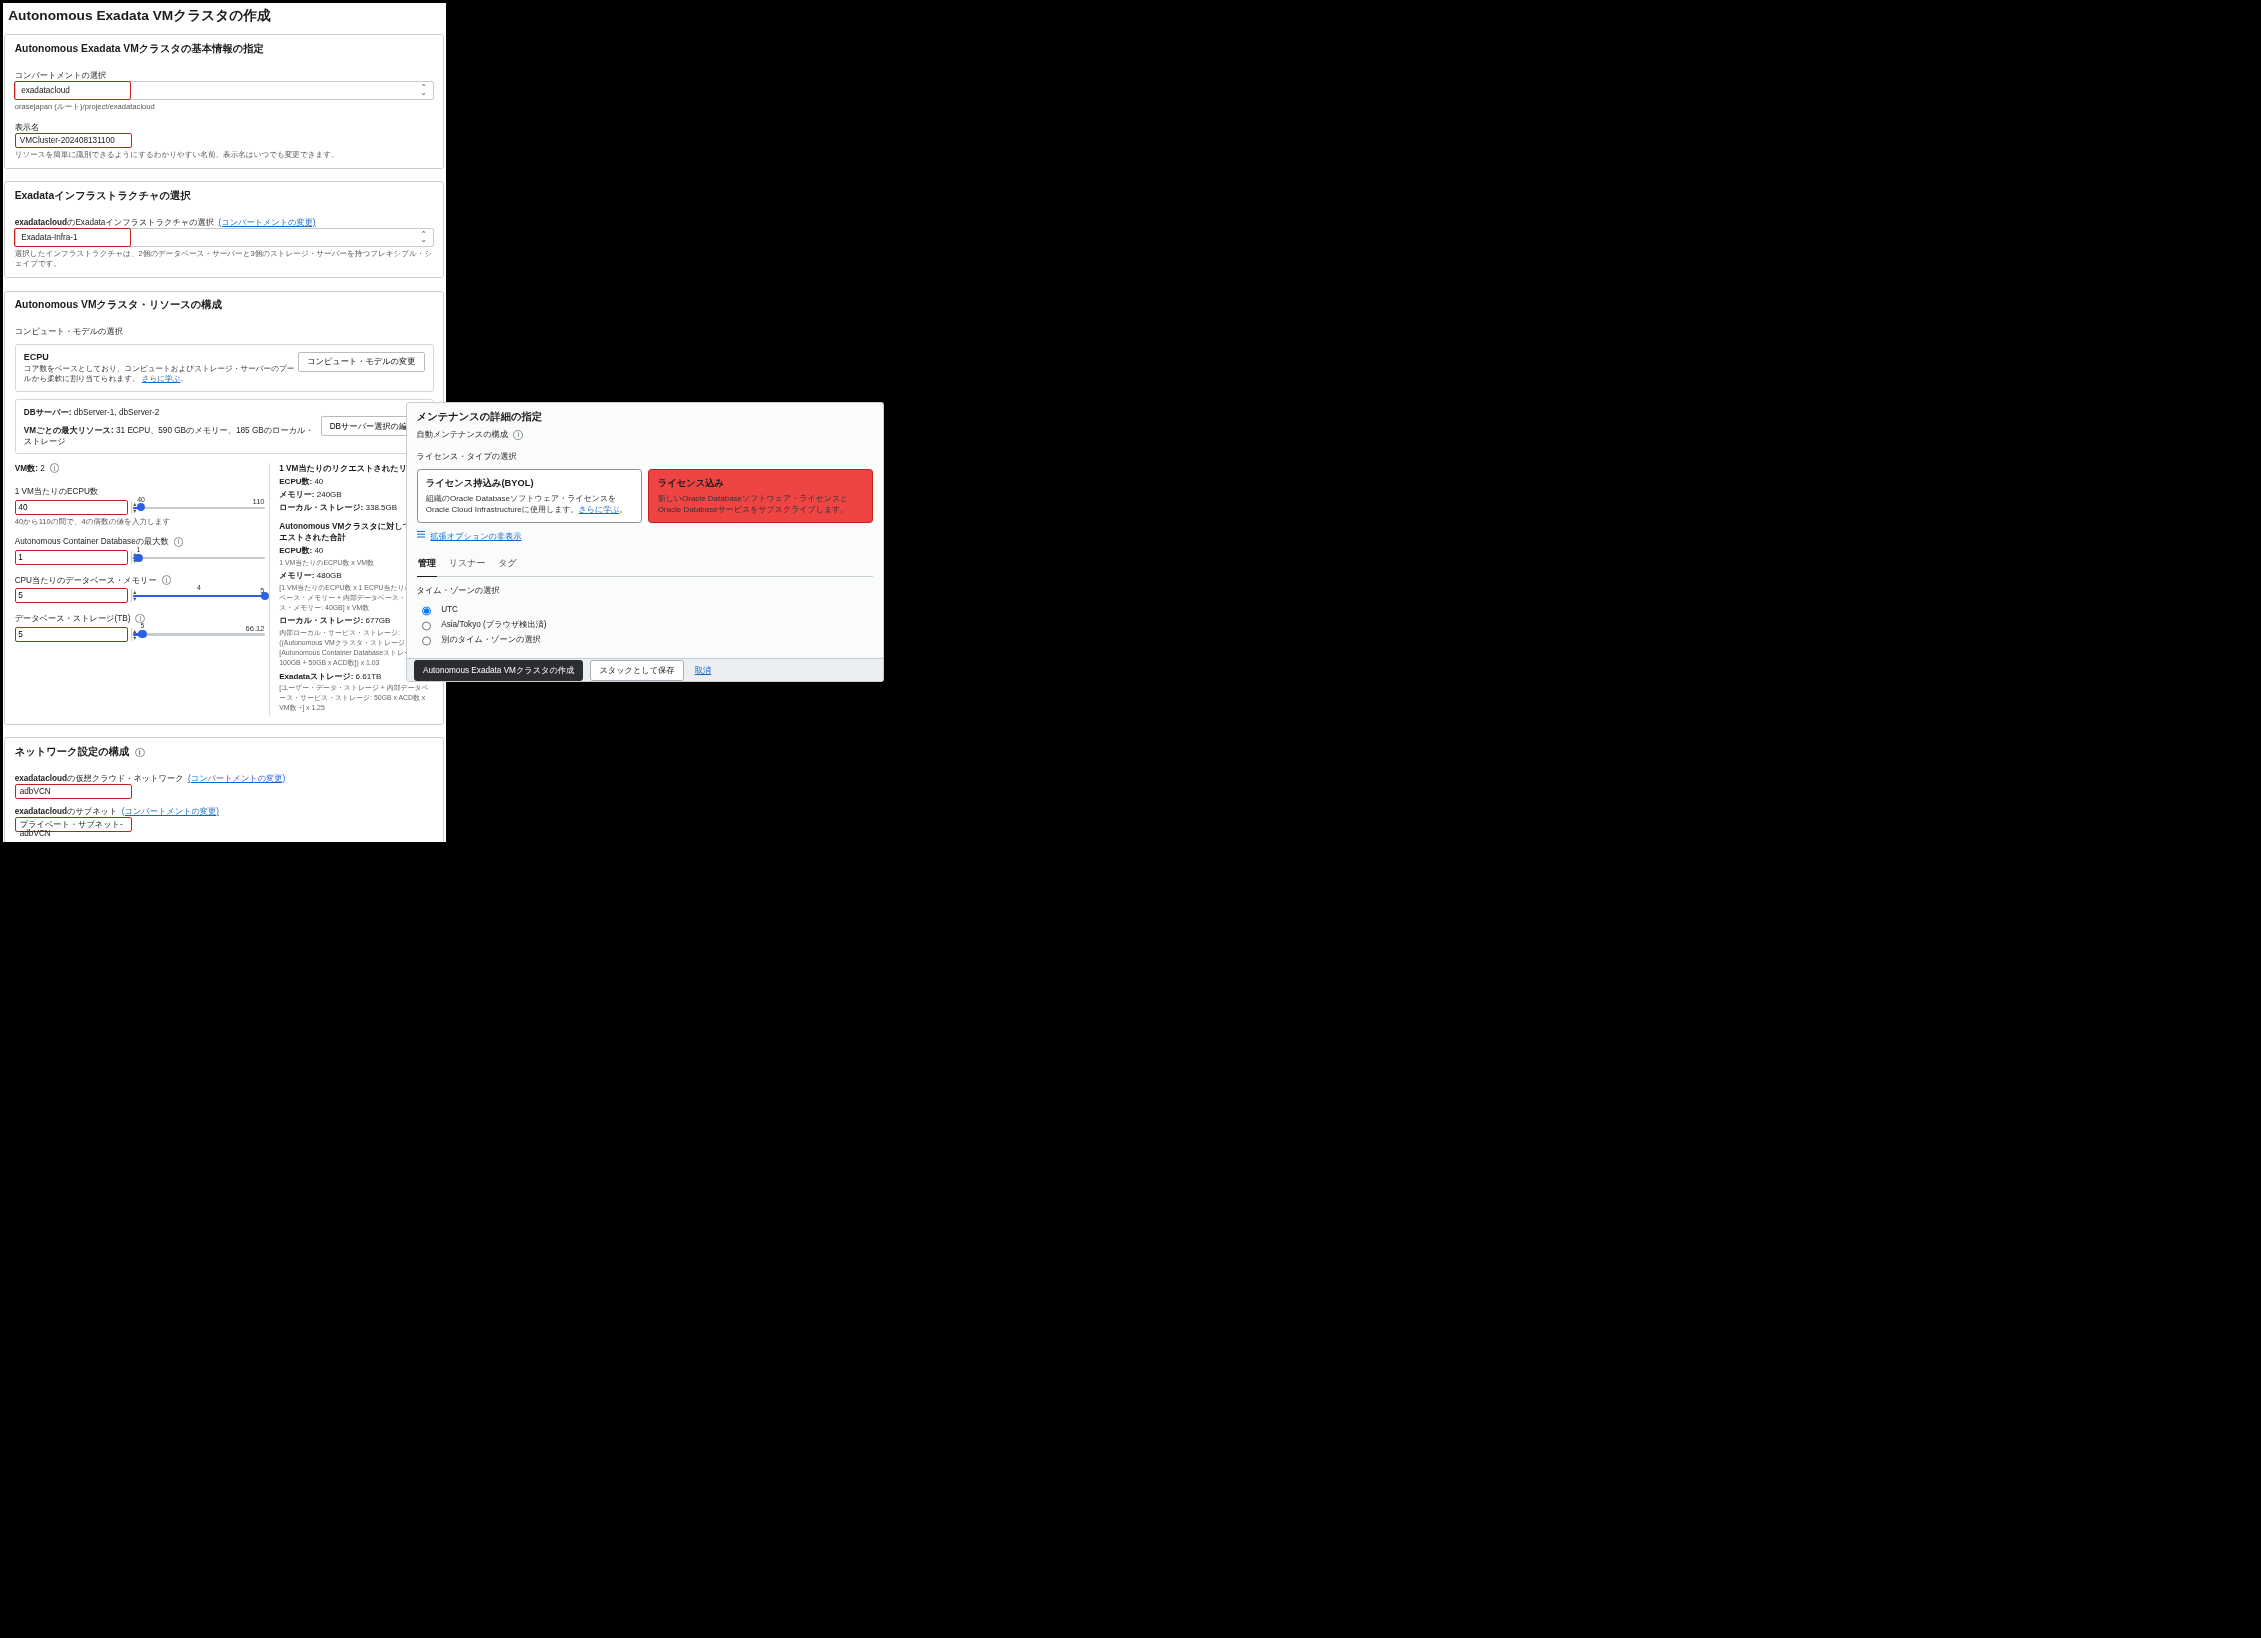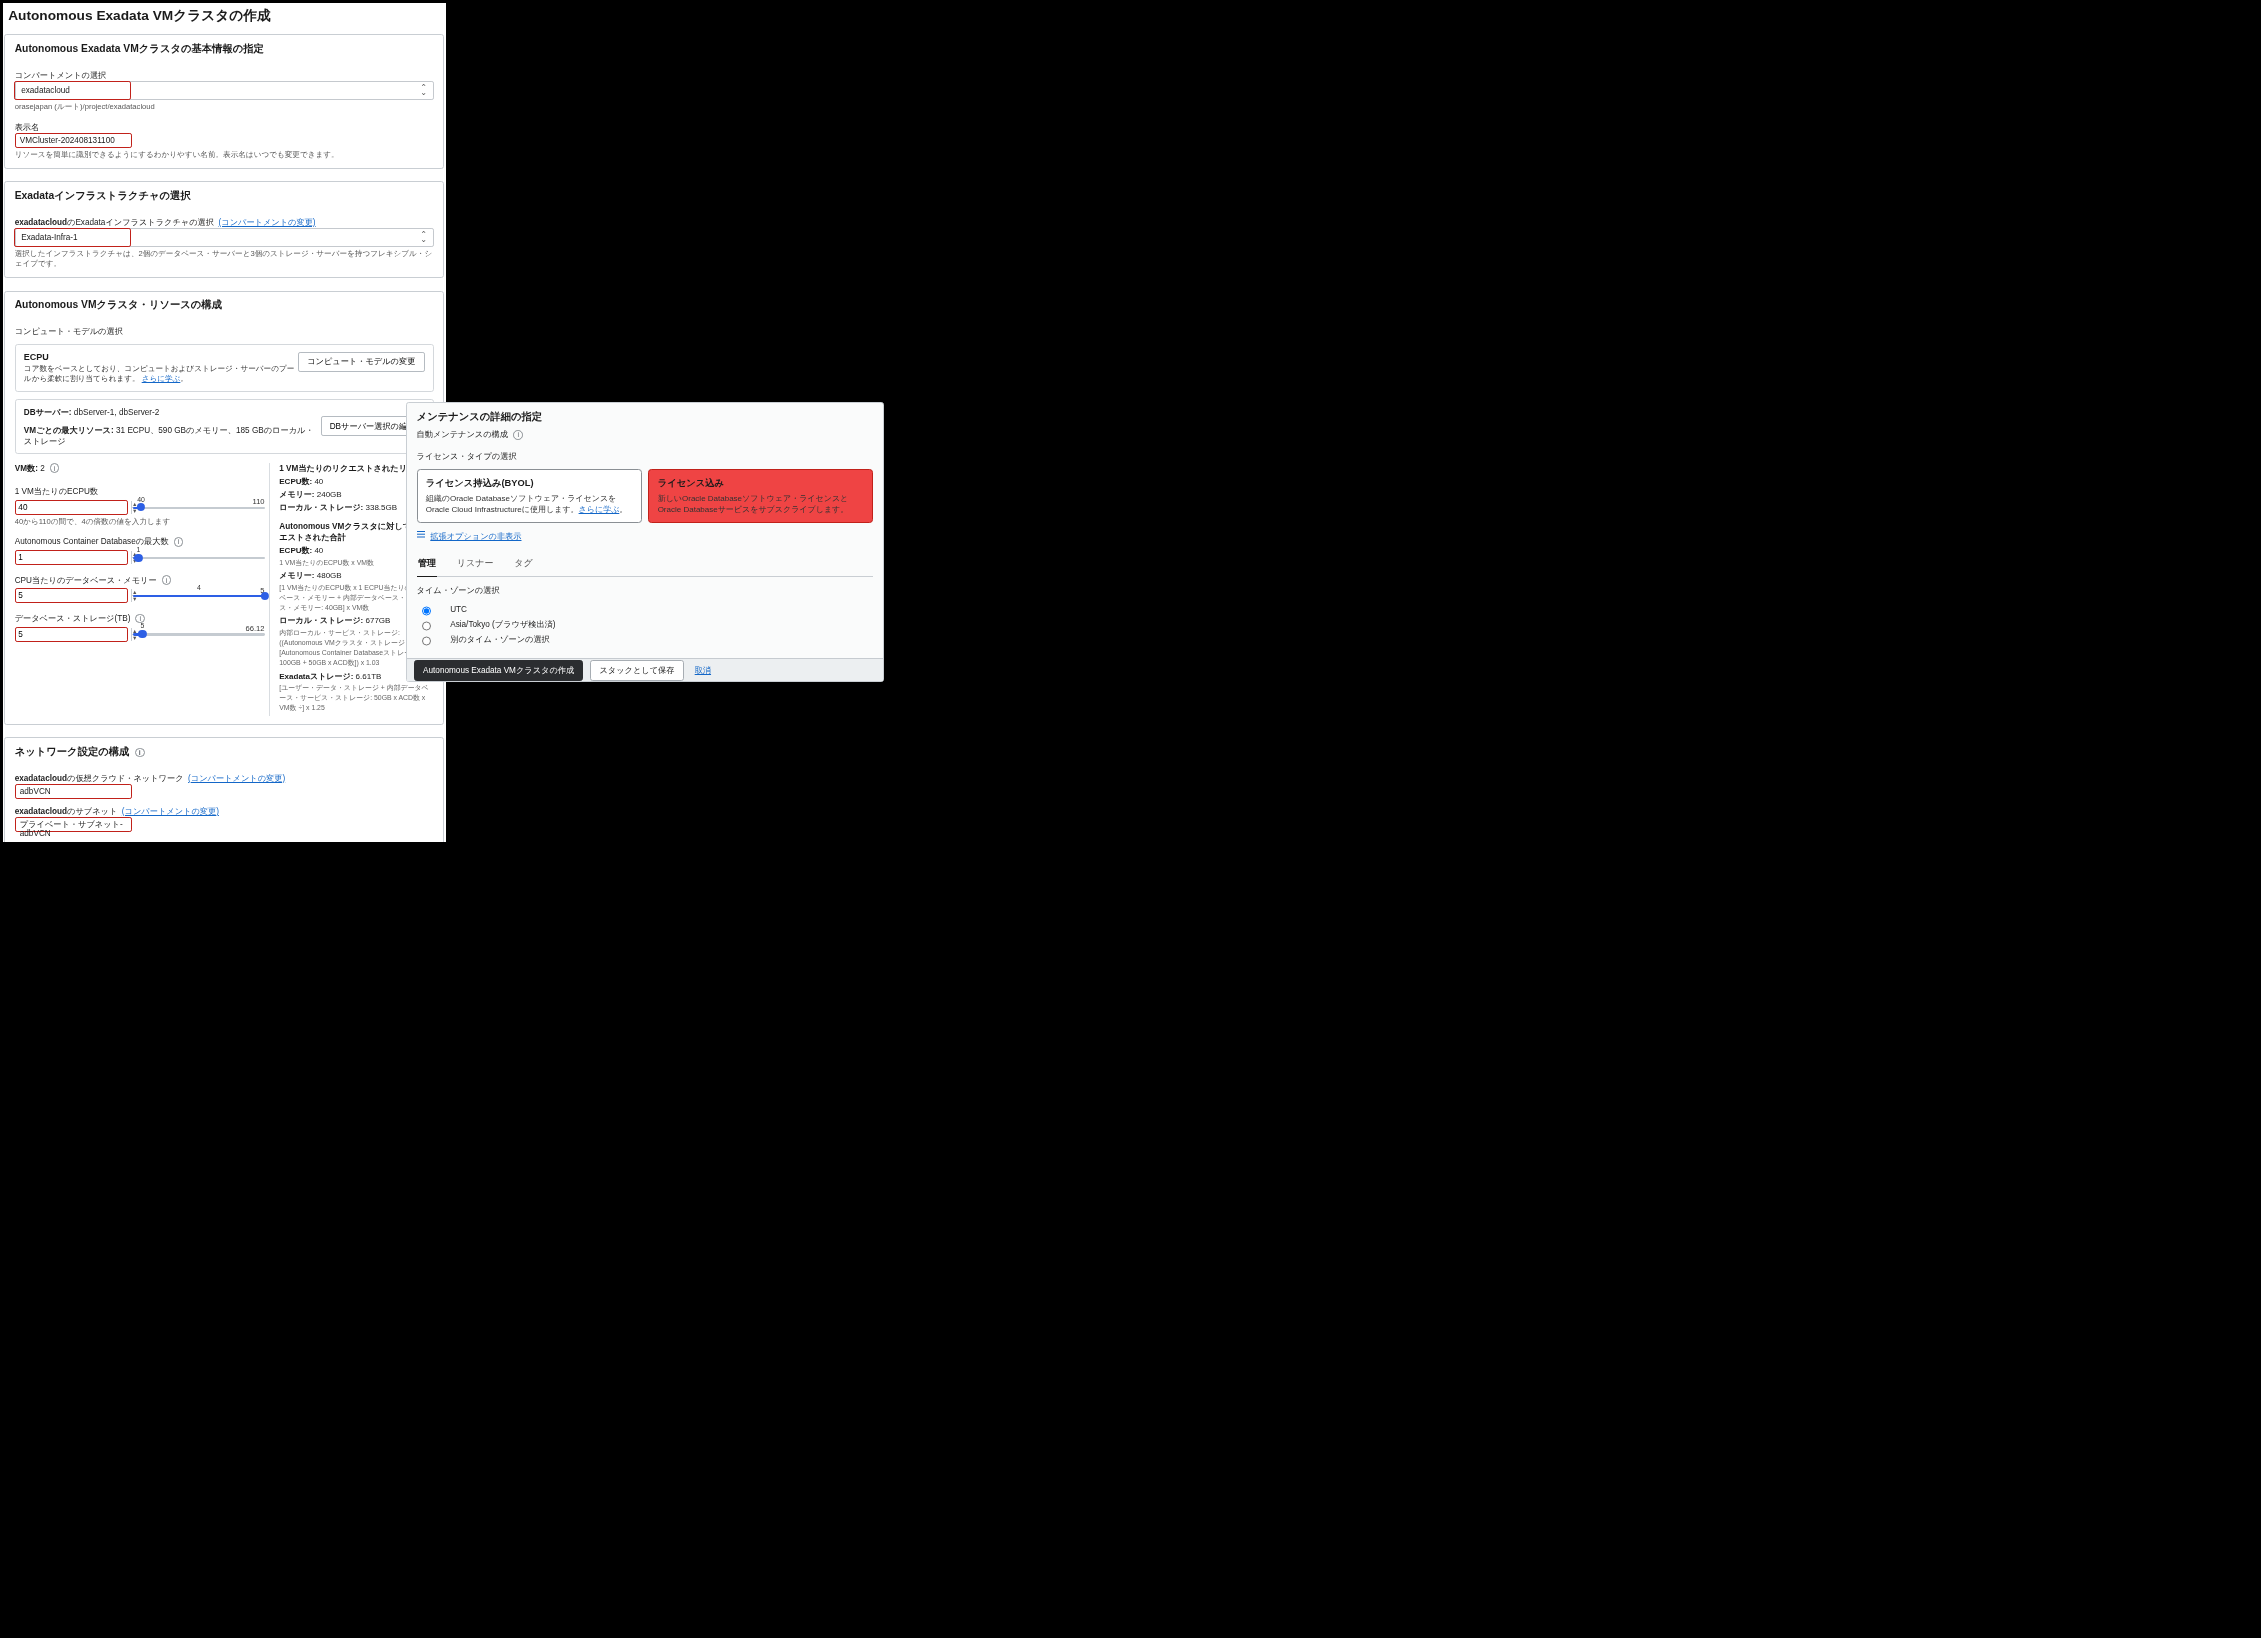--- a/index.html
+++ b/index.html
@@ -65,26 +65,26 @@
   .license-row{display:flex;gap:6.9px;margin-top:6.9px;}
   .lic-card{flex:1;border:0.7px solid #8a8f94;border-radius:3.4px;padding:6.9px 8.2px;background:#fff;}
   .lic-card.sel{border:1.4px solid #c1211a;background:#ef4444;}
   .lic-title{font-size:9.3px;font-weight:600;}
   .lic-desc{font-size:8px;color:#333;margin-top:2.7px;}
 
   .adv-link{display:inline-flex;align-items:flex-start;gap:4.1px;color:#1367c8;font-size:8.2px;margin-top:8.2px;cursor:pointer;}
   .adv-ico{width:9.6px;height:8.2px;display:inline-block;}
   .adv-ico::before{content:"";display:block;width:8.2px;height:1.4px;background:#1367c8;box-shadow:0 2.7px 0 #1367c8,0 5.5px 0 #1367c8;}
 
-  .tabs{border-bottom:0.7px solid #c9ced3;display:flex;gap:18px;margin-top:9.6px;}
+  .tabs{border-bottom:0.7px solid #c9ced3;display:flex;gap:10px;margin-top:9.6px;}
   .tab{padding:5.5px 1.4px;font-size:9px;color:#555;cursor:pointer;border-bottom:1.4px solid transparent;margin-bottom:-0.7px;}
   .tab.active{color:#111;border-bottom-color:#1b1b1b;font-weight:600;}
 
   .tz-group{margin:6.9px 0 4.1px 0;}
-  .tz-opt{display:flex;align-items:center;gap:16px;font-size:8.2px;margin:2.7px 0;}
+  .tz-opt{display:flex;align-items:center;gap:7px;font-size:8.2px;margin:2.7px 0;}
   .tz-opt input{width:9.6px;height:9.6px;}
   
   .btn-primary{background:#2b2d30;color:#fff;border:0.7px solid #2b2d30;border-radius:2.7px;padding:4.1px 8.2px;cursor:pointer;font-size:8.2px;}
   .btn-secondary{background:#fff;color:#1b1b1b;border:0.7px solid #a7adb3;border-radius:2.7px;padding:4.1px 8.2px;cursor:pointer;font-size:8.2px;}
   .btn-link{color:#1367c8;text-decoration:underline;cursor:pointer;font-size:8.2px;margin-left:4.1px;}
 
 </style>
 </head>
 <body>
 

